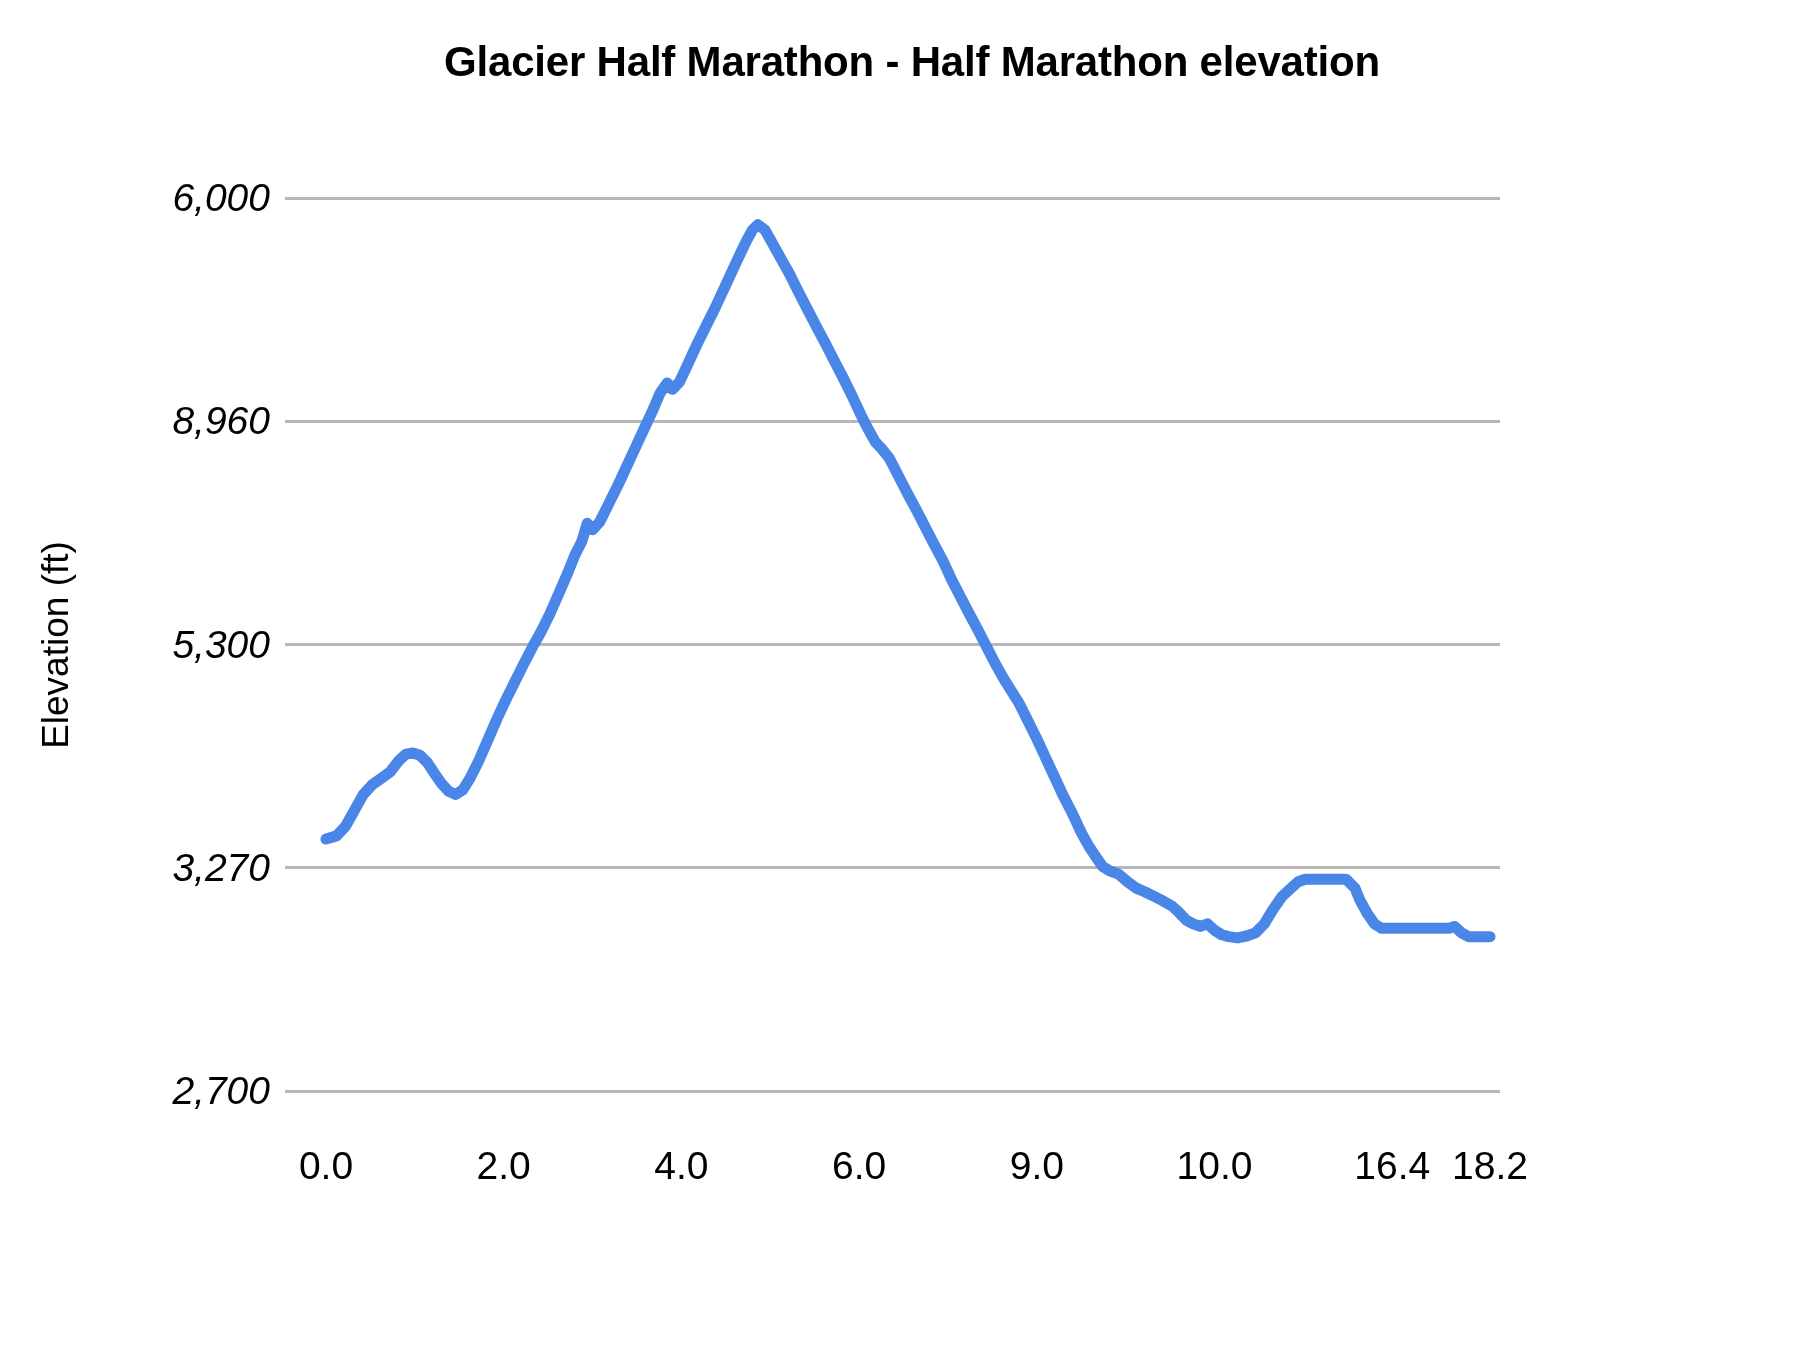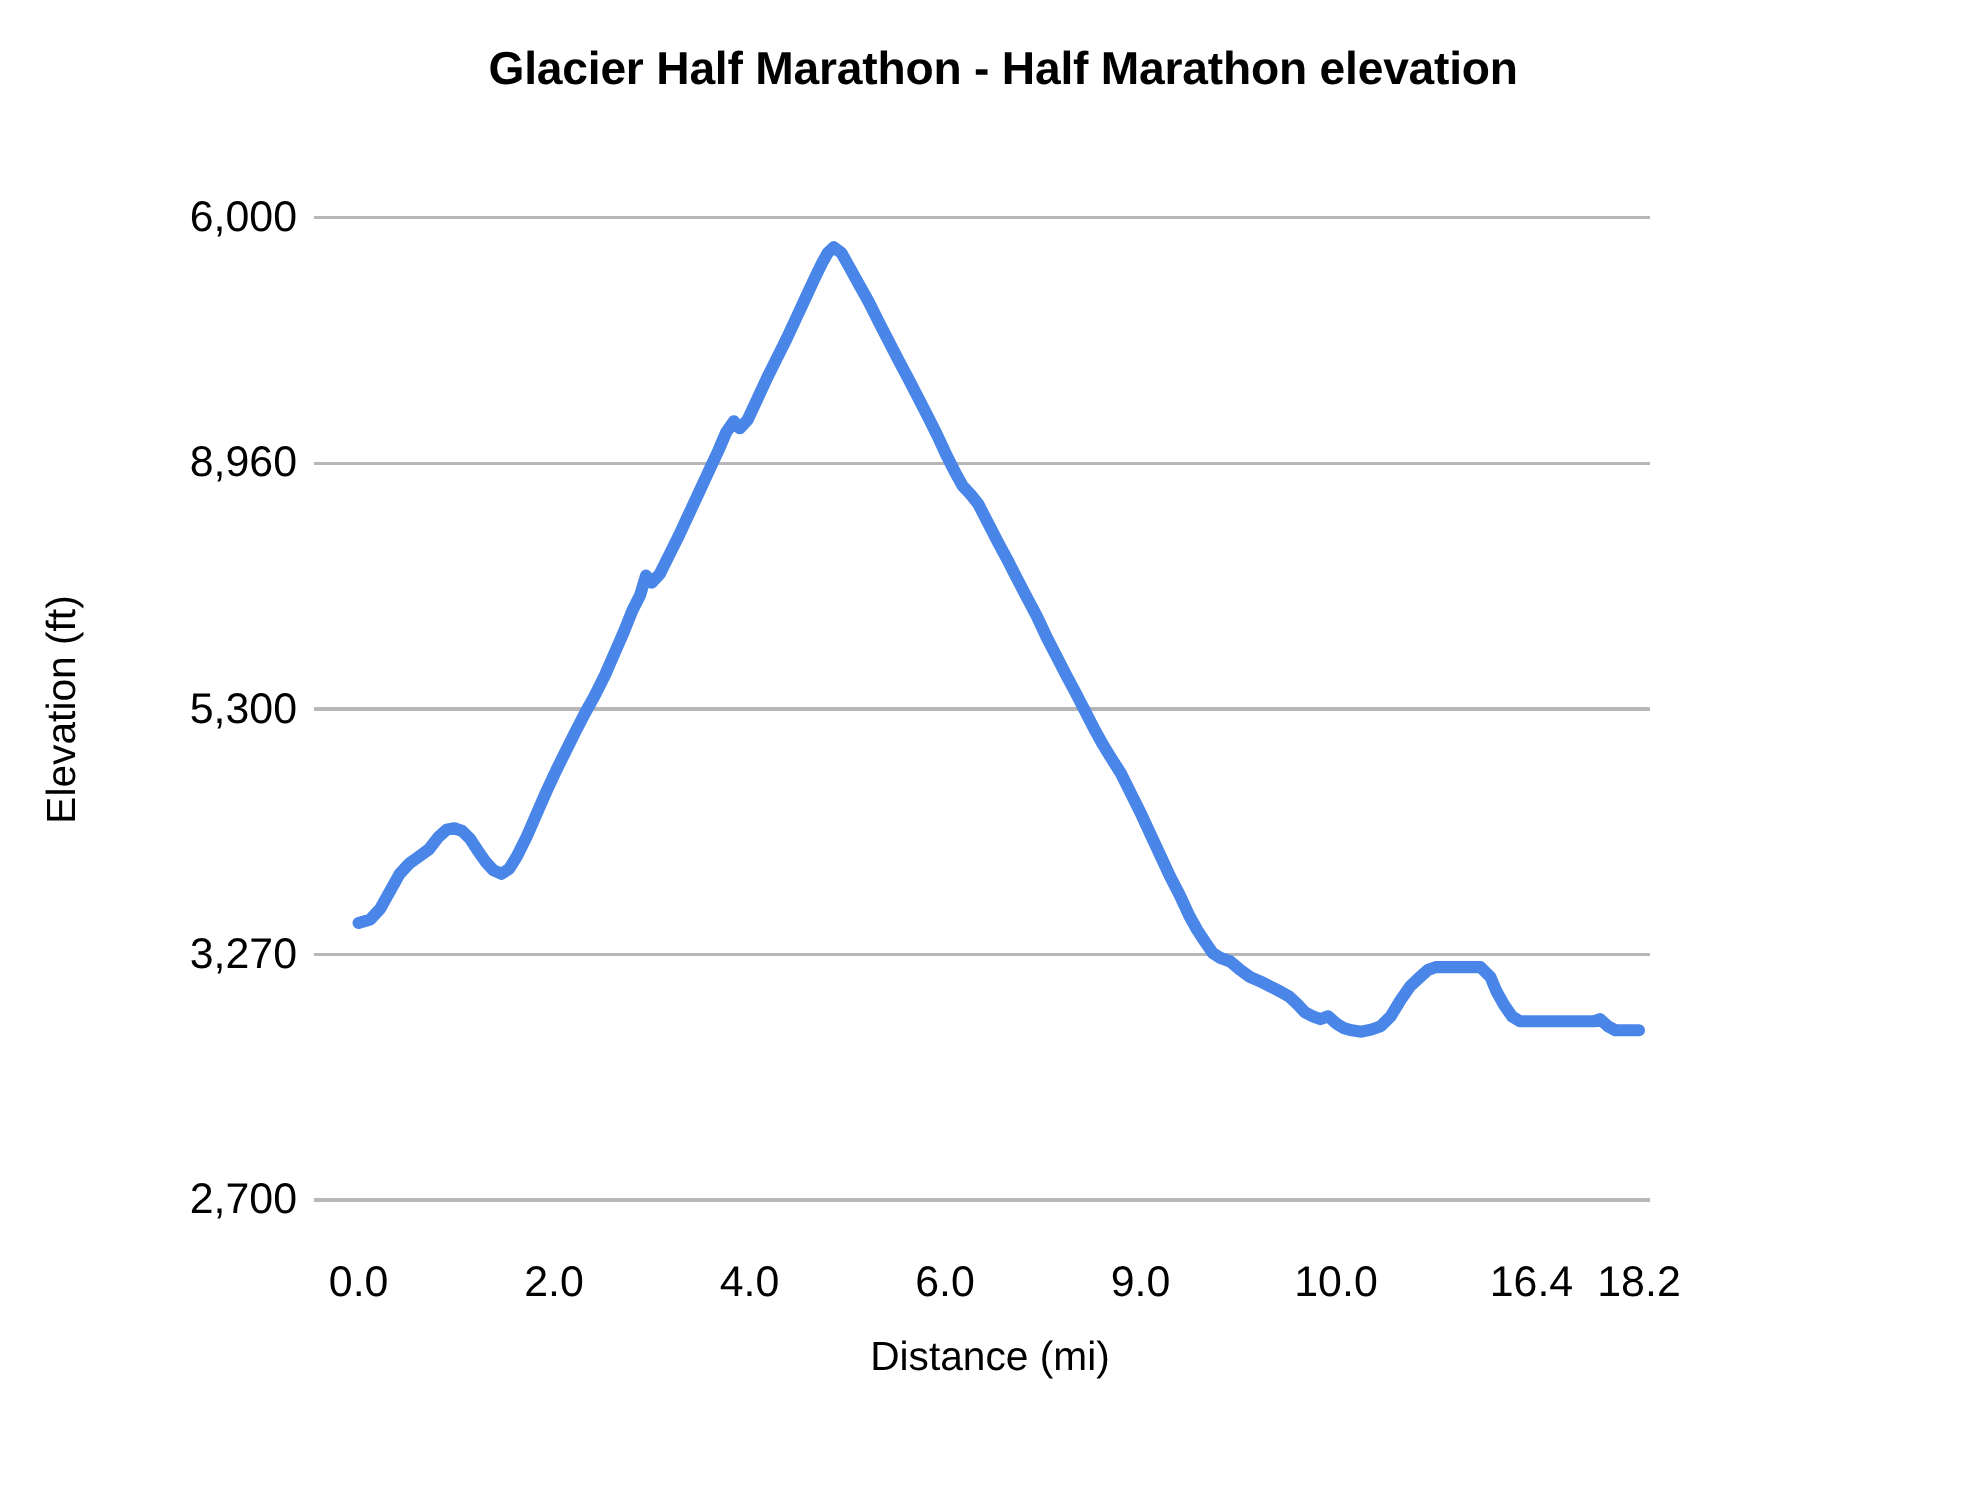--- a/index.html
+++ b/index.html
@@ -89,20 +89,21 @@
     stroke-linecap: round;
   }
   .ytick-label {
     position: absolute;
     right: 0;
     font-size: 39px;
     color: #000000;
     text-align: right;
     white-space: nowrap;
     line-height: 1;
+    font-style: italic;
   }
   .ytick-wrap {
     position: absolute;
     left: 110px;
     width: 160px;
     height: 0;
   }
   .xtick-wrap {
     position: absolute;
     top: 1118px;
@@ -123,21 +124,20 @@
 <body>
 
 <div id="chart-root">
 
   <div class="chart-title">Glacier Half Marathon - Half Marathon elevation</div>
 
   <div class="y-axis-title">
     <span>Elevation (ft)</span>
   </div>
 
-  <div class="x-axis-title">Distance (mi)</div>
 
   <div id="ytick-container">
       <div class="ytick-wrap" style="top: 198px;">
         <div class="ytick-label" style="top: -20px;">6,000</div>
       </div>
       <div class="ytick-wrap" style="top: 421.25px;">
         <div class="ytick-label" style="top: -20px;">8,960</div>
       </div>
       <div class="ytick-wrap" style="top: 644.5px;">
         <div class="ytick-label" style="top: -20px;">5,300</div>

